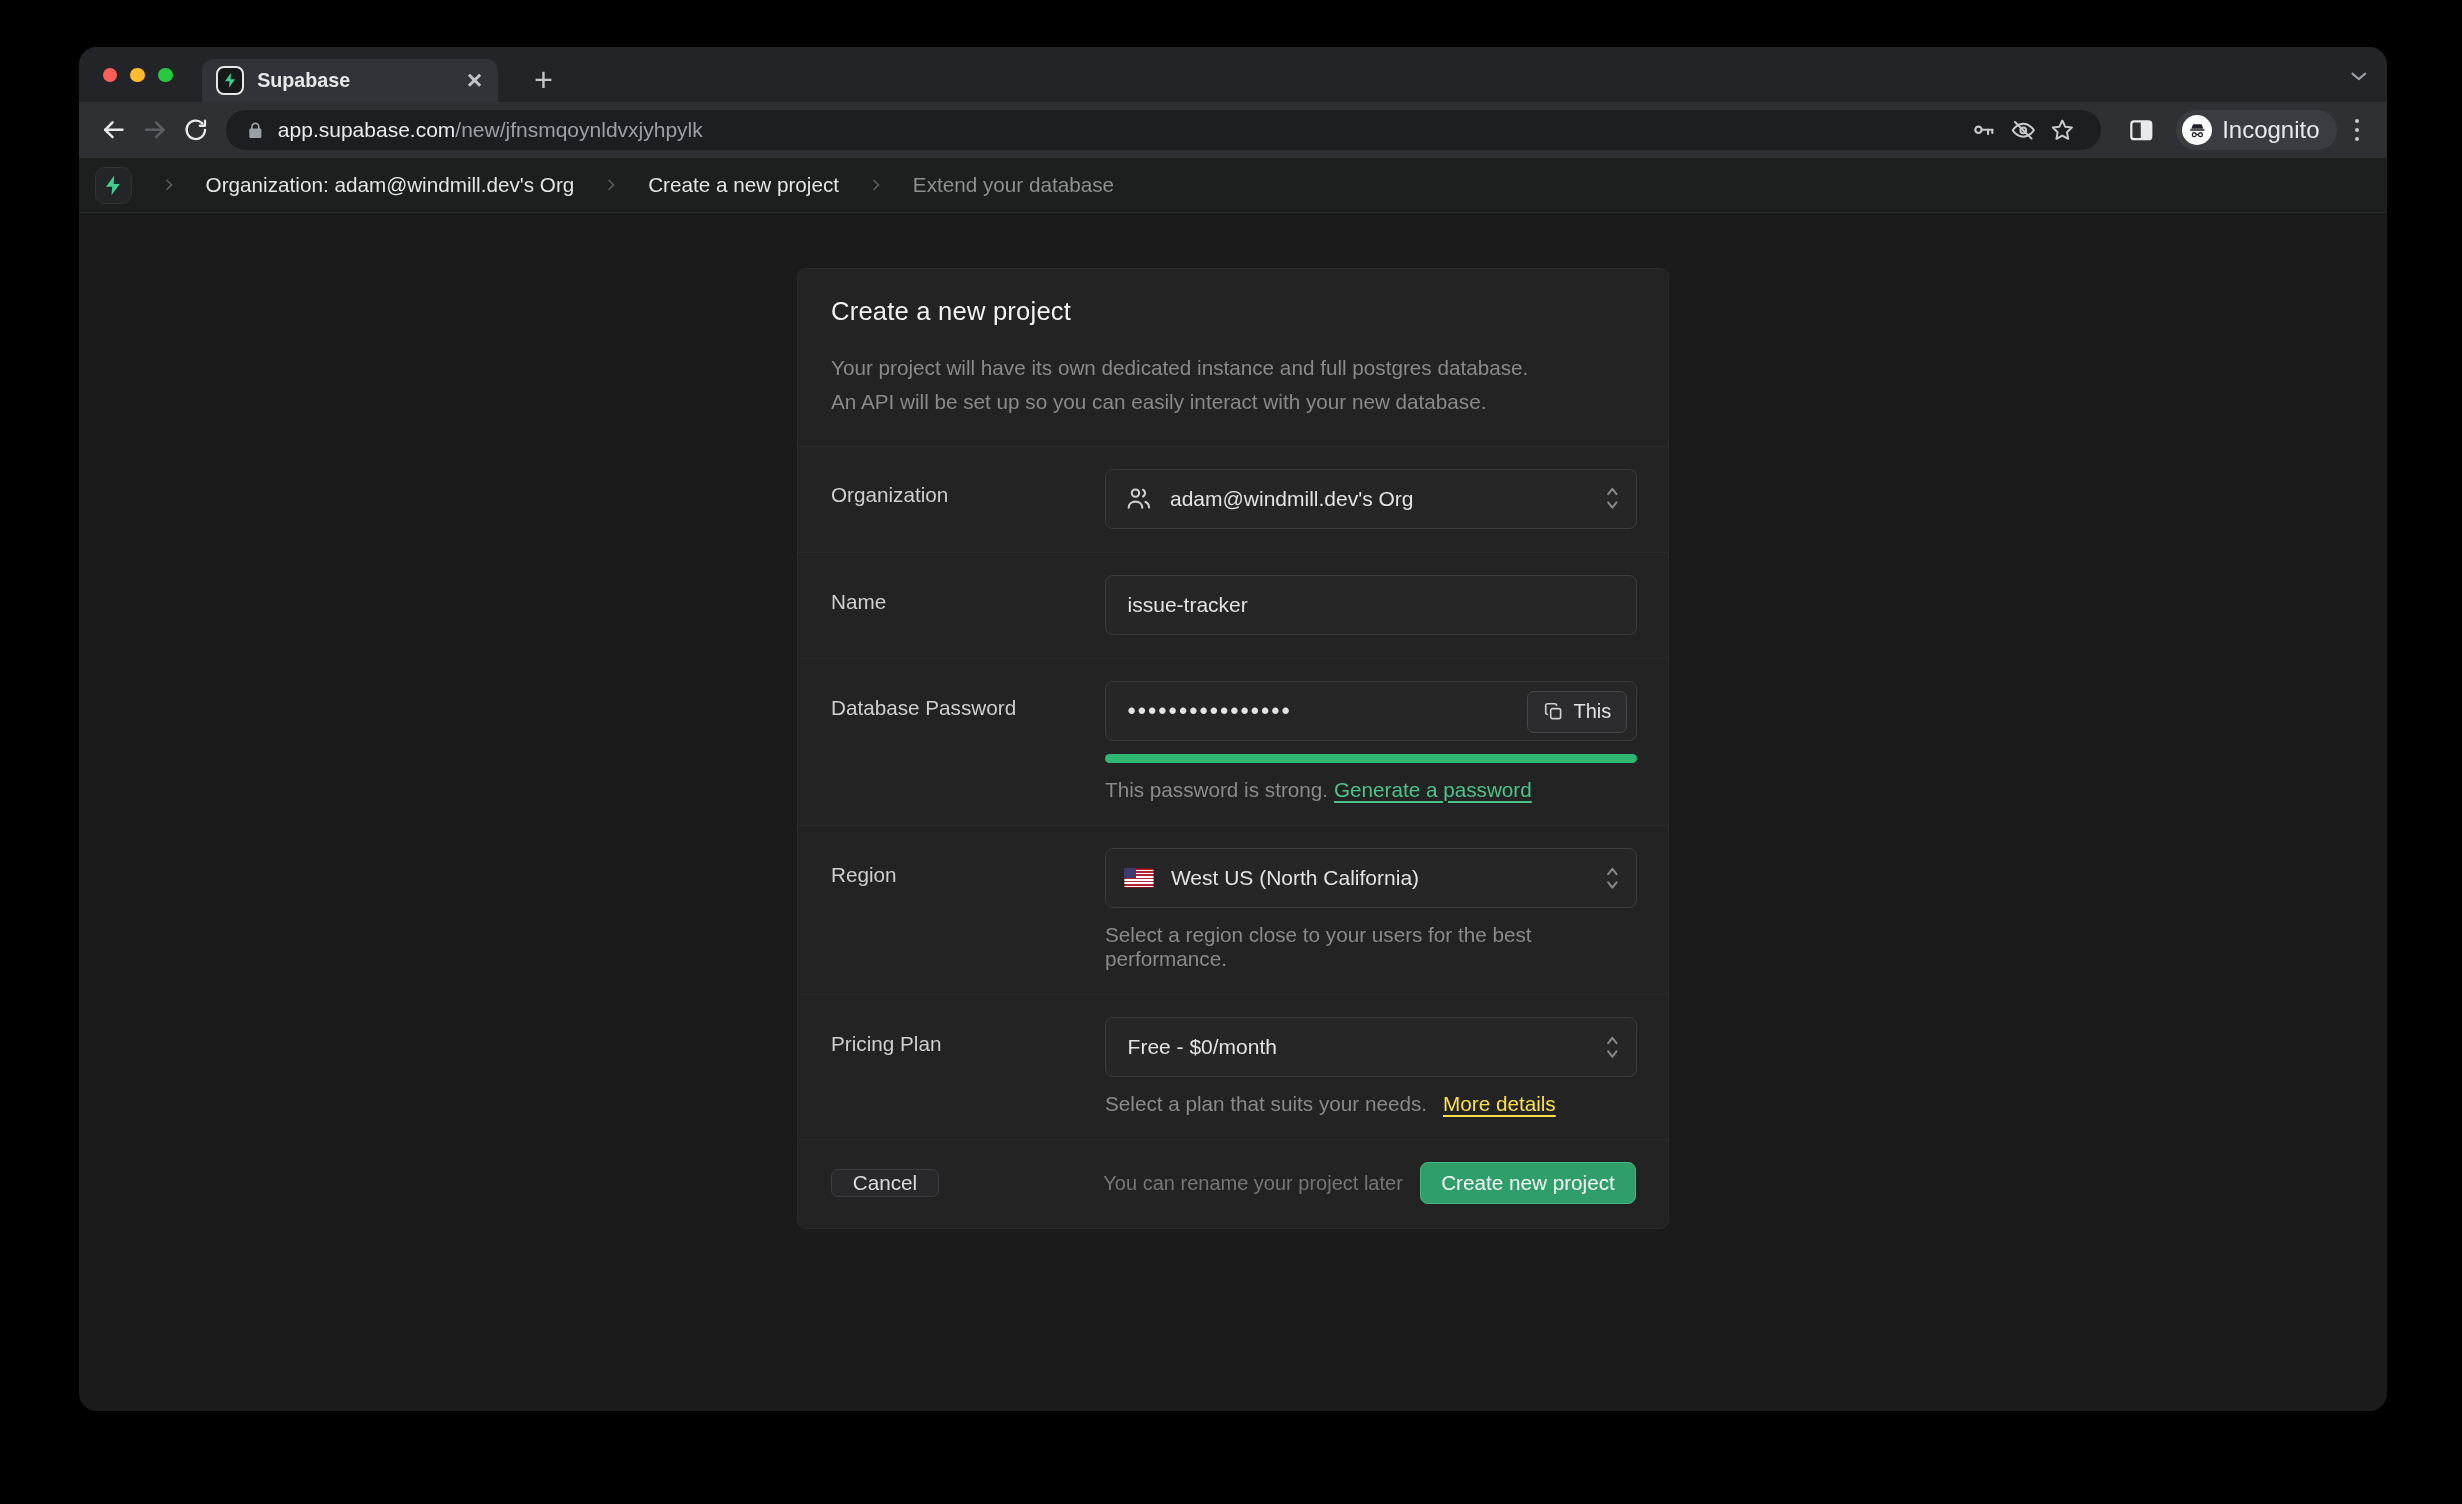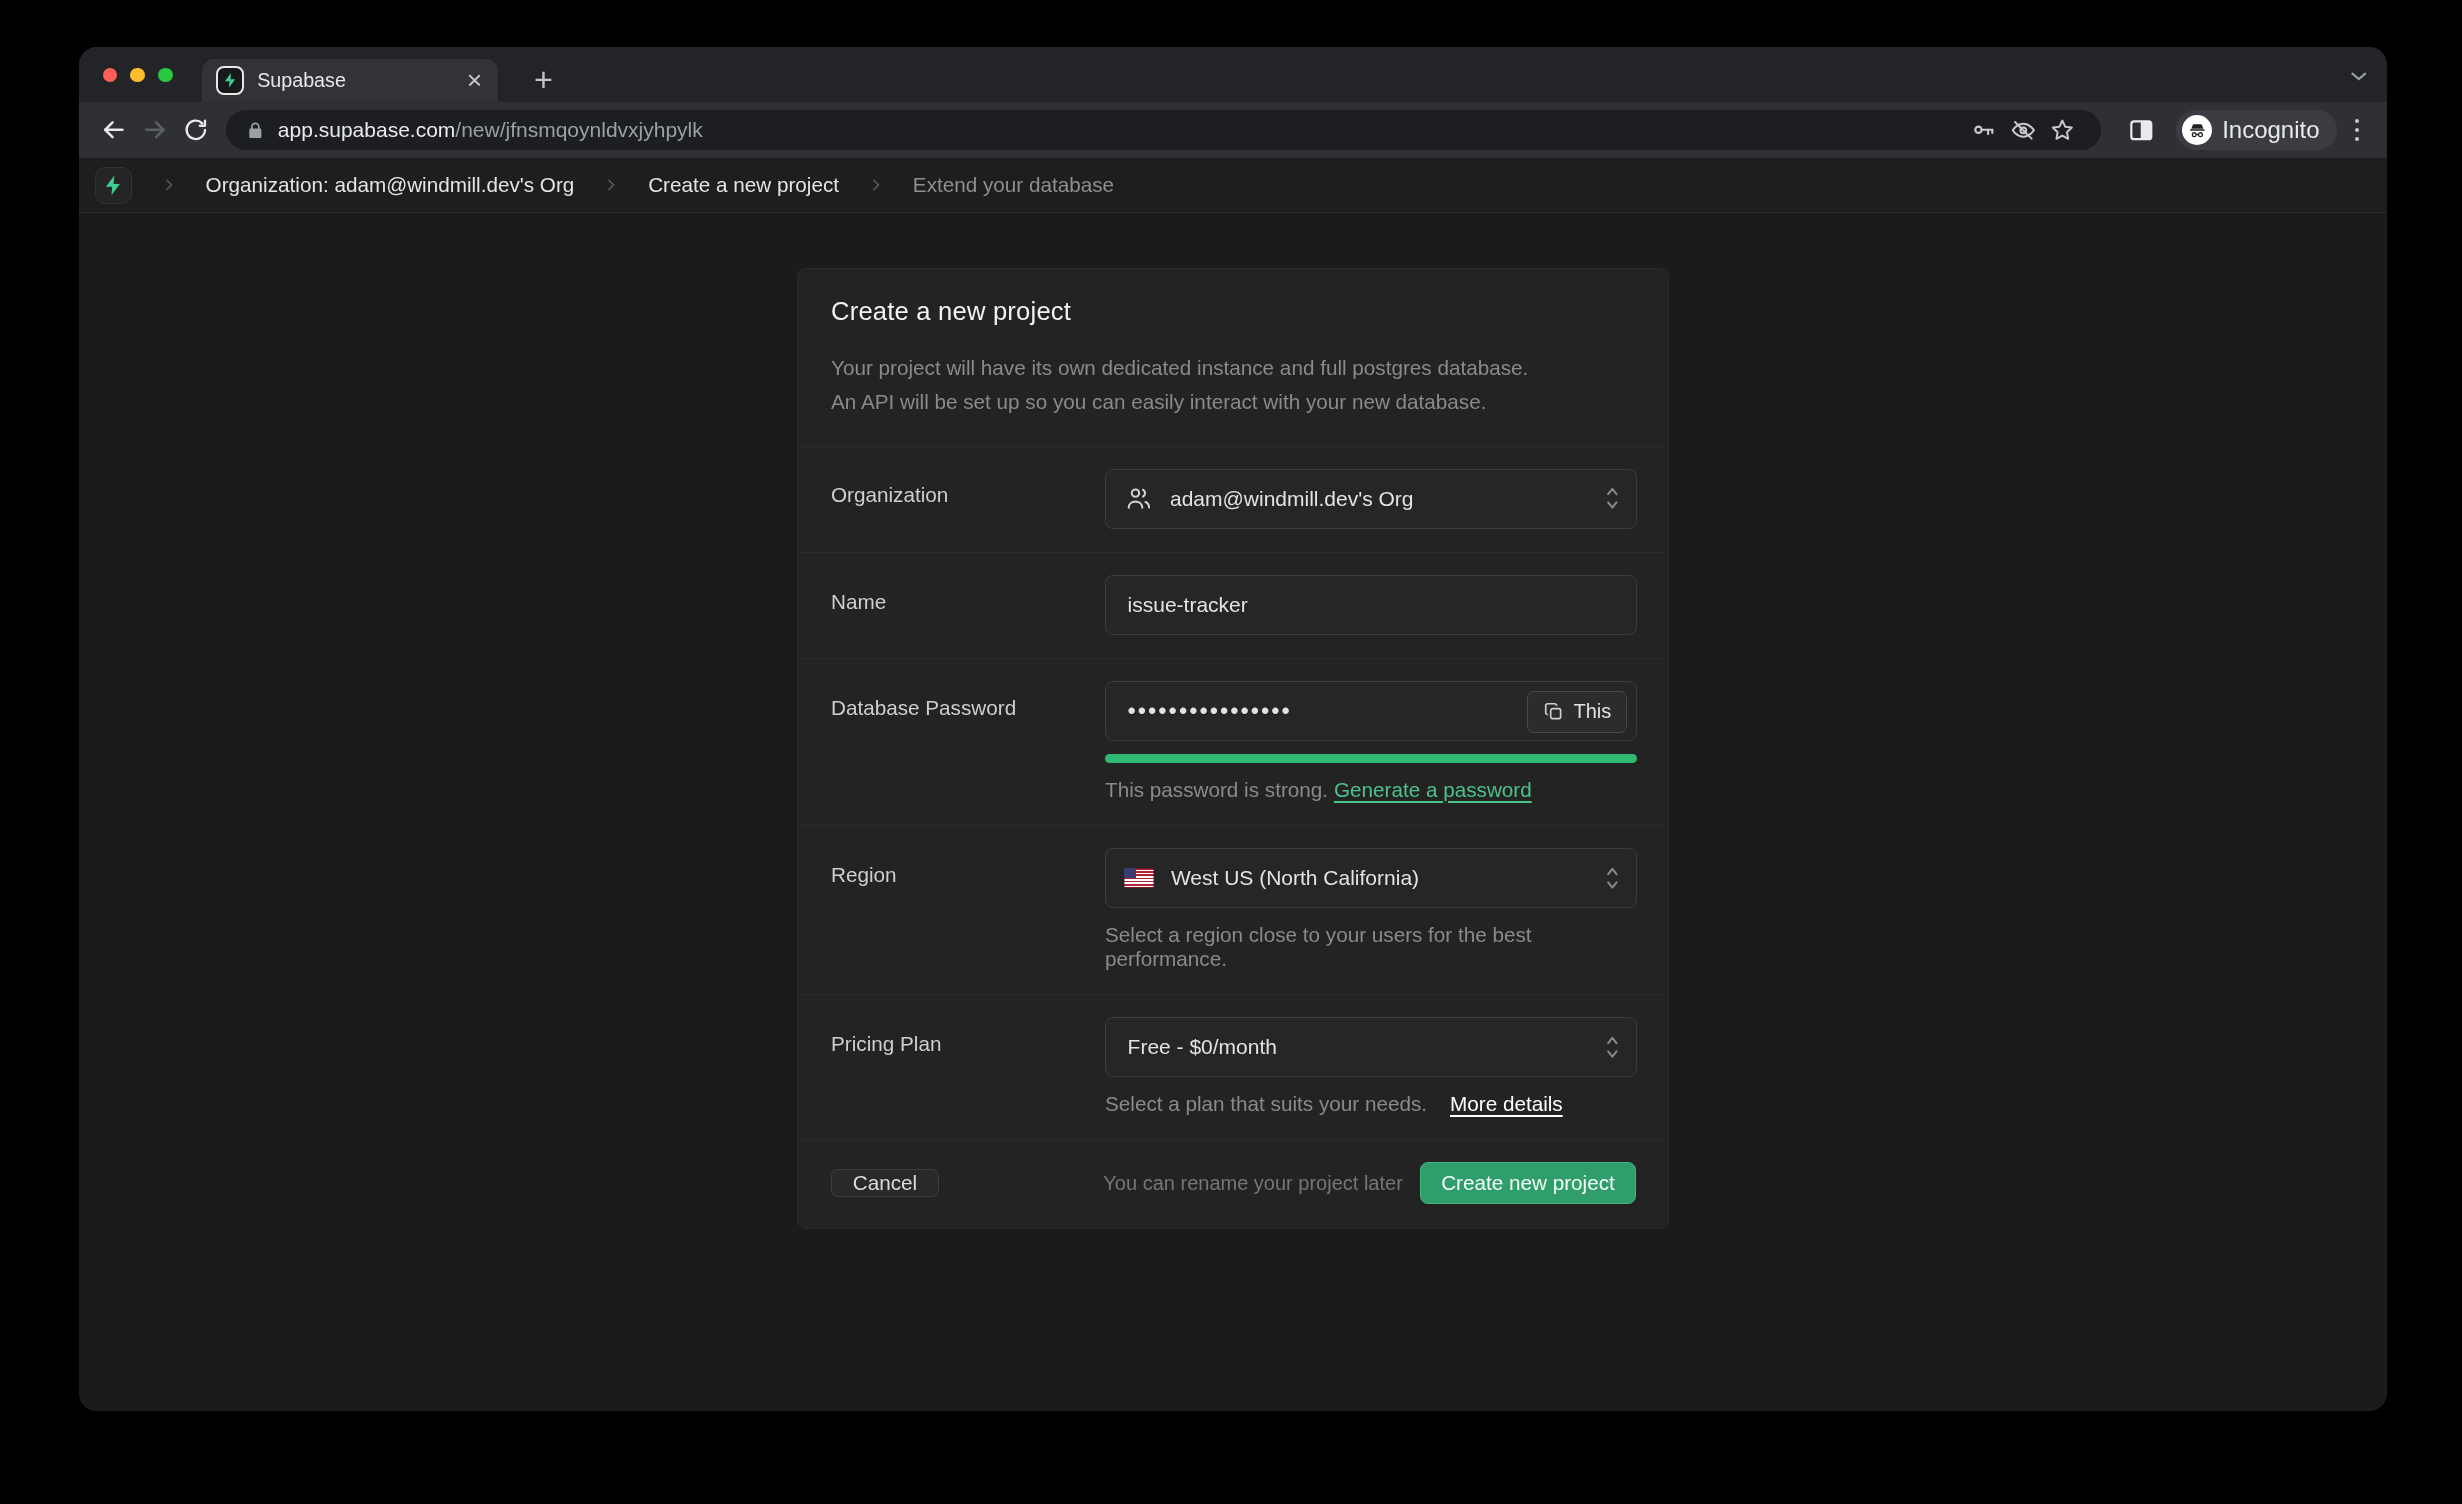--- a/index.html
+++ b/index.html
@@ -7,21 +7,21 @@
     font-family:"Liberation Sans","DejaVu Sans",sans-serif; }
 
   .window { position:absolute; left:79px; top:47px; width:2308px; height:1364px;
     border-radius:17.7px; overflow:hidden; background:#1b1b1b; box-shadow:0 9.9px 39px rgba(0,0,0,.6); }
 
   
   .tabstrip { position:relative; height:55px; background:#232428; }
   .traffic { position:absolute; top:20.7px; width:14.8px; height:14.8px; border-radius:50%; }
   .t-red{ left:23.6px; background:#ff5f57; } .t-yellow{ left:51px; background:#febc2e; } .t-green{ left:79px; background:#28c840; }
   .tab { position:absolute; left:123px; top:11.8px; width:296px; height:43px; background:#323338;
-    border-radius:11.8px 11.8px 0 0; display:flex; align-items:center; padding:0 13.8px; }
+    border-radius:11.8px 11.8px 0 0; display:flex; align-items:center; padding:0 13.8px;font-weight:bold; }
   .favicon { width:28.6px; height:28.6px; border-radius:7.9px; background:#17181a; border:2.5px solid #e8e8e8;
     display:flex; align-items:center; justify-content:center; flex:none; }
   .tab-title { margin-left:12.8px; font-size:19.7px; color:#e7e8ea; flex:1; white-space:nowrap; overflow:hidden; }
   .tab-close { color:#c3c5c8; font-size:26.6px; line-height:1; padding:0 2px; }
   .newtab { position:absolute; left:445px; top:13.8px; color:#c3c5c8; font-size:32.5px; font-weight:300; line-height:39px; width:39px; text-align:center; }
   .strip-chevron { position:absolute; right:15.8px; top:15.8px; }
 
   
   .toolbar { height:56px; background:#2f3034; display:flex; align-items:center; padding:0 17.7px 0 13.8px;text-align:center; }
   .nav-ic { flex:none; display:flex; align-items:center; justify-content:center; width:41px; height:41px; }
@@ -62,21 +62,21 @@
   .tinput input { width:100%; background:transparent; border:none; outline:none; color:#e3e3e3;
     font-size:21px; font-family:inherit; padding:0 3.9px; }
   .pw-wrap { position:relative; }
   .pw-wrap input { letter-spacing:2px; font-size:23.6px; padding-right:138px; }
   .copy-btn { position:absolute; right:8.9px; top:8.9px; height:42px; display:flex; align-items:center; gap:8.9px;
     background:#2c2c2e; border:1px solid #48484b; border-radius:6.9px; padding:0 14.8px; }
   .copy-label { font-size:20px; color:#e3e3e3; }
   .strength { margin-top:12.8px; height:8.9px; border-radius:4.9px; background:#2eb872; }
   .helper { margin-top:14.8px; font-size:20.7px; color:#8a8a8a; }
   .link-green { color:#4cc38a; text-decoration:underline; text-underline-offset:3.9px; margin-left:5.9px; cursor:pointer; }
-  .link-gray { color:#ffffff; text-decoration:underline; text-underline-offset:3.9px; margin-left:23px; cursor:pointer; }
+  .link-gray { color:#fde047; text-decoration:underline; text-underline-offset:3.9px; margin-left:16px; cursor:pointer; }
   .flag { width:30.5px; height:20.7px; border-radius:2px; flex:none; position:relative; overflow:hidden;
     background:repeating-linear-gradient(to bottom,#b22234 0 1.6px,#ffffff 1.6px 3.2px); box-shadow:0 0 0 1px rgba(0,0,0,.35) inset; }
   .flag .canton { position:absolute; left:0; top:0; width:12.8px; height:10.8px; background:#3c3b6e; }
   .footer { display:flex; align-items:center; padding:21.7px 32.5px 23.6px 33px; border-top:1px solid #2a2a2b; }
   .btn-cancel { height:28px; padding:0 20.7px; background:#29292b; border:1px solid #3e3e40; border-radius:6.9px;
     font-size:20.7px; color:#dcdcdc; display:flex; align-items:center; }
   .footer-note { margin-left:auto; font-size:20px; color:#767676; }
   .btn-create { margin-left:17.7px; height:42px; padding:0 19.7px; background:#2f9e6b; border:1px solid #46b883;
     border-radius:7.9px; font-size:20.7px; color:#f4fef9; display:flex; align-items:center; }
 

